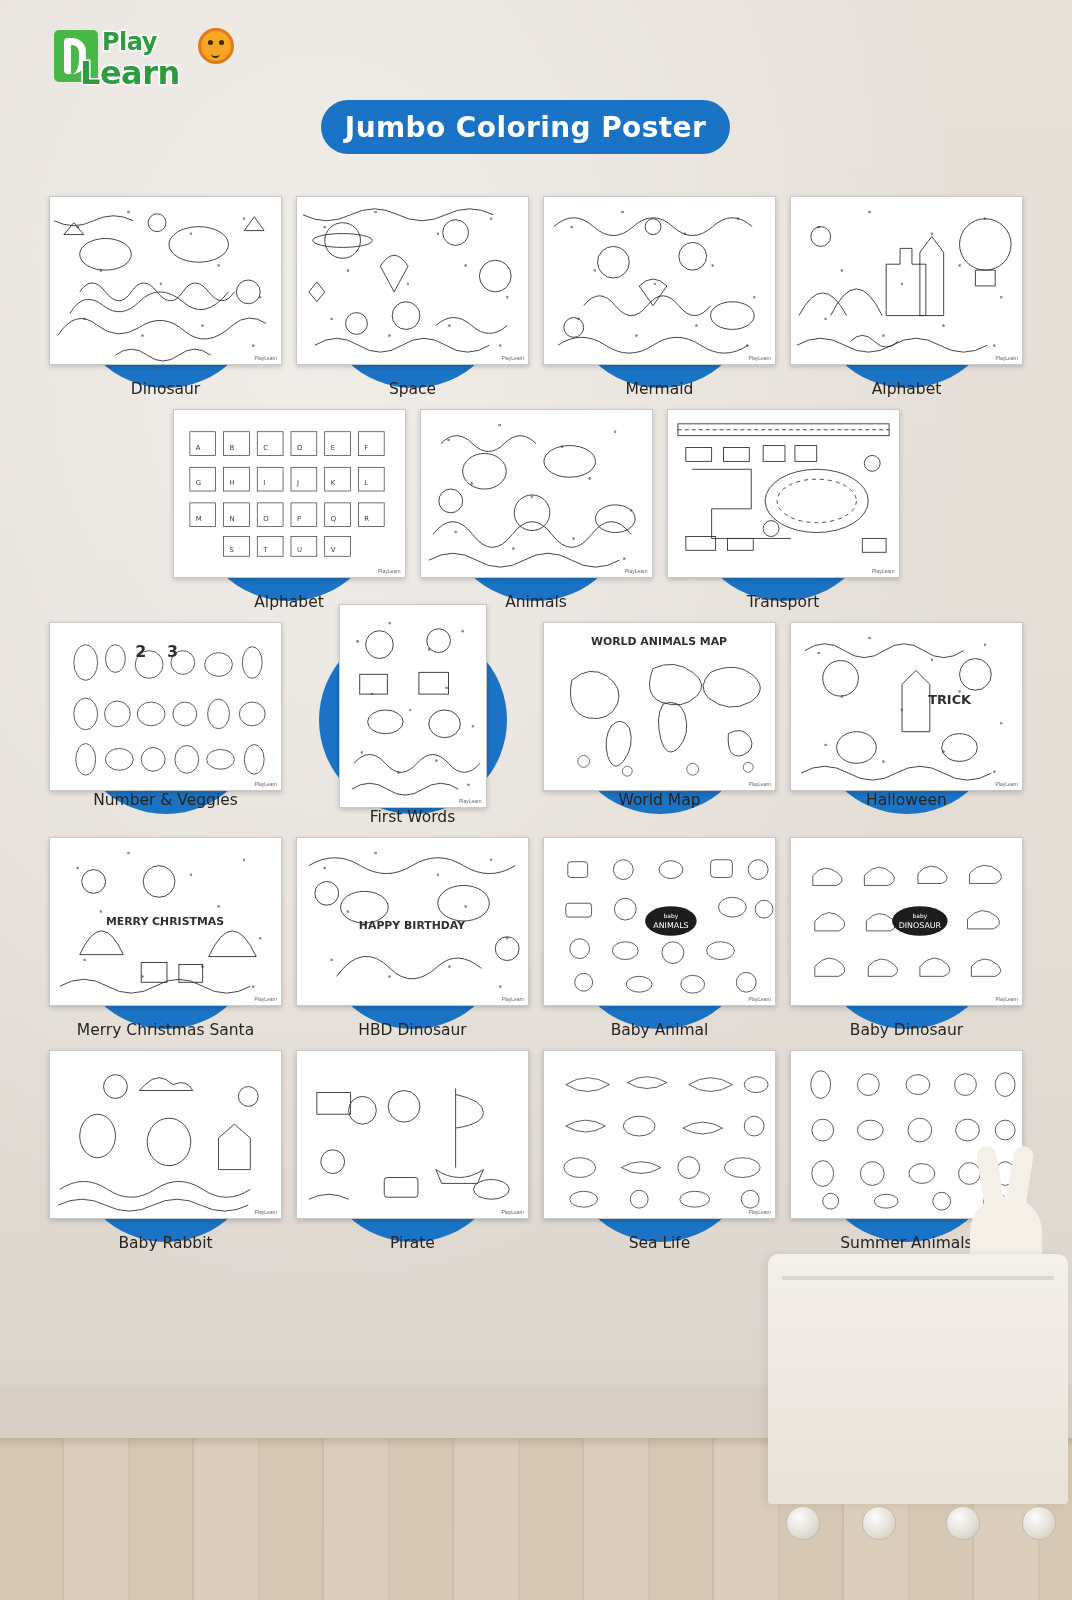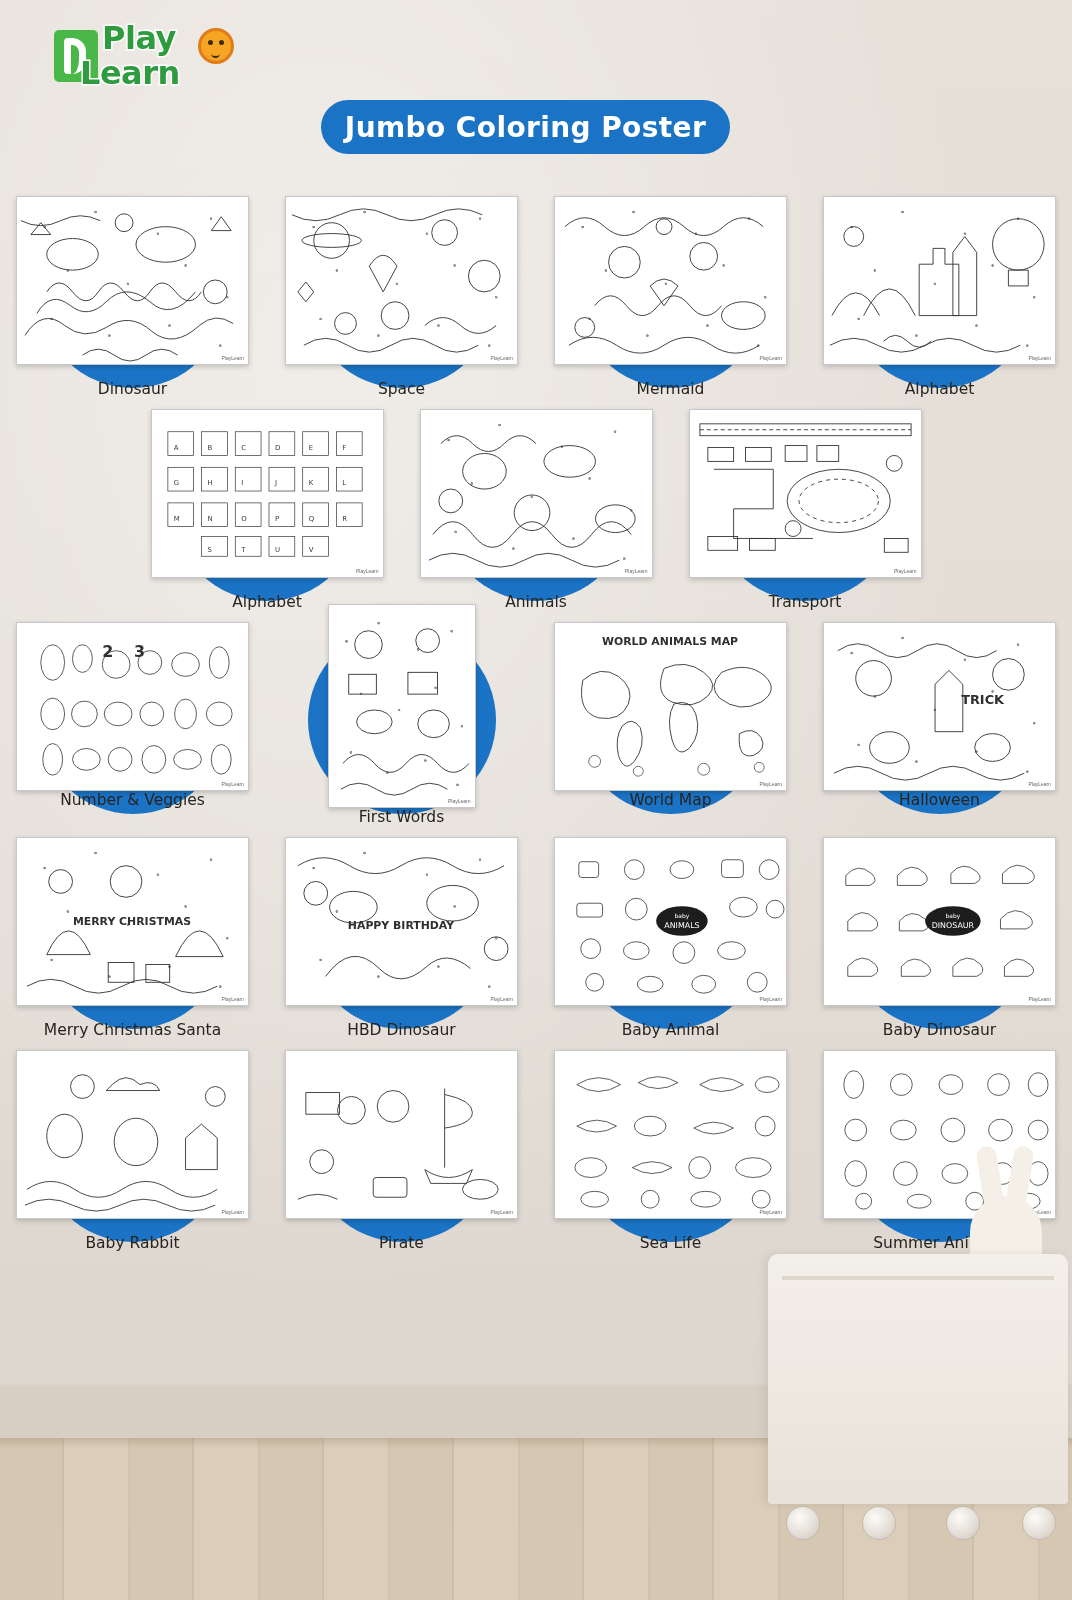--- a/index.html
+++ b/index.html
@@ -61,21 +61,21 @@
   }
   .logo-word {
     position: absolute;
     font-family: "DejaVu Sans", sans-serif;
     font-weight: bold;
     color: #2e9b3f;
     -webkit-text-stroke: 3px #fff;
     paint-order: stroke fill;
     letter-spacing: -0.5px;
   }
-  .logo-play { left: 74px; top: 5px; font-size: 32px; }
+  .logo-play { left: 74px; top: 14px; font-size: 24px; }
   .logo-learn { left: 52px; top: 40px; font-size: 32px; }
   .logo-lion {
     position: absolute; left: 170px; top: 14px;
     width: 36px; height: 36px;
     border-radius: 50%;
     background: #f6a623;
     border: 3px solid #e07b18;
   }
   .logo-lion:before {
     content: "";
@@ -111,21 +111,21 @@
   
   #grid {
     position: absolute;
     left: 0; top: 196px;
     width: 1072px;
   }
   .row {
     position: relative;
     display: flex;
     justify-content: center;
-    gap: 36px;
+    gap: 14px;
     margin-bottom: 11px;
   }
   .cell {
     position: relative;
     width: 233px;
     display: flex;
     flex-direction: column;
     align-items: center;
   }
   .blob {

